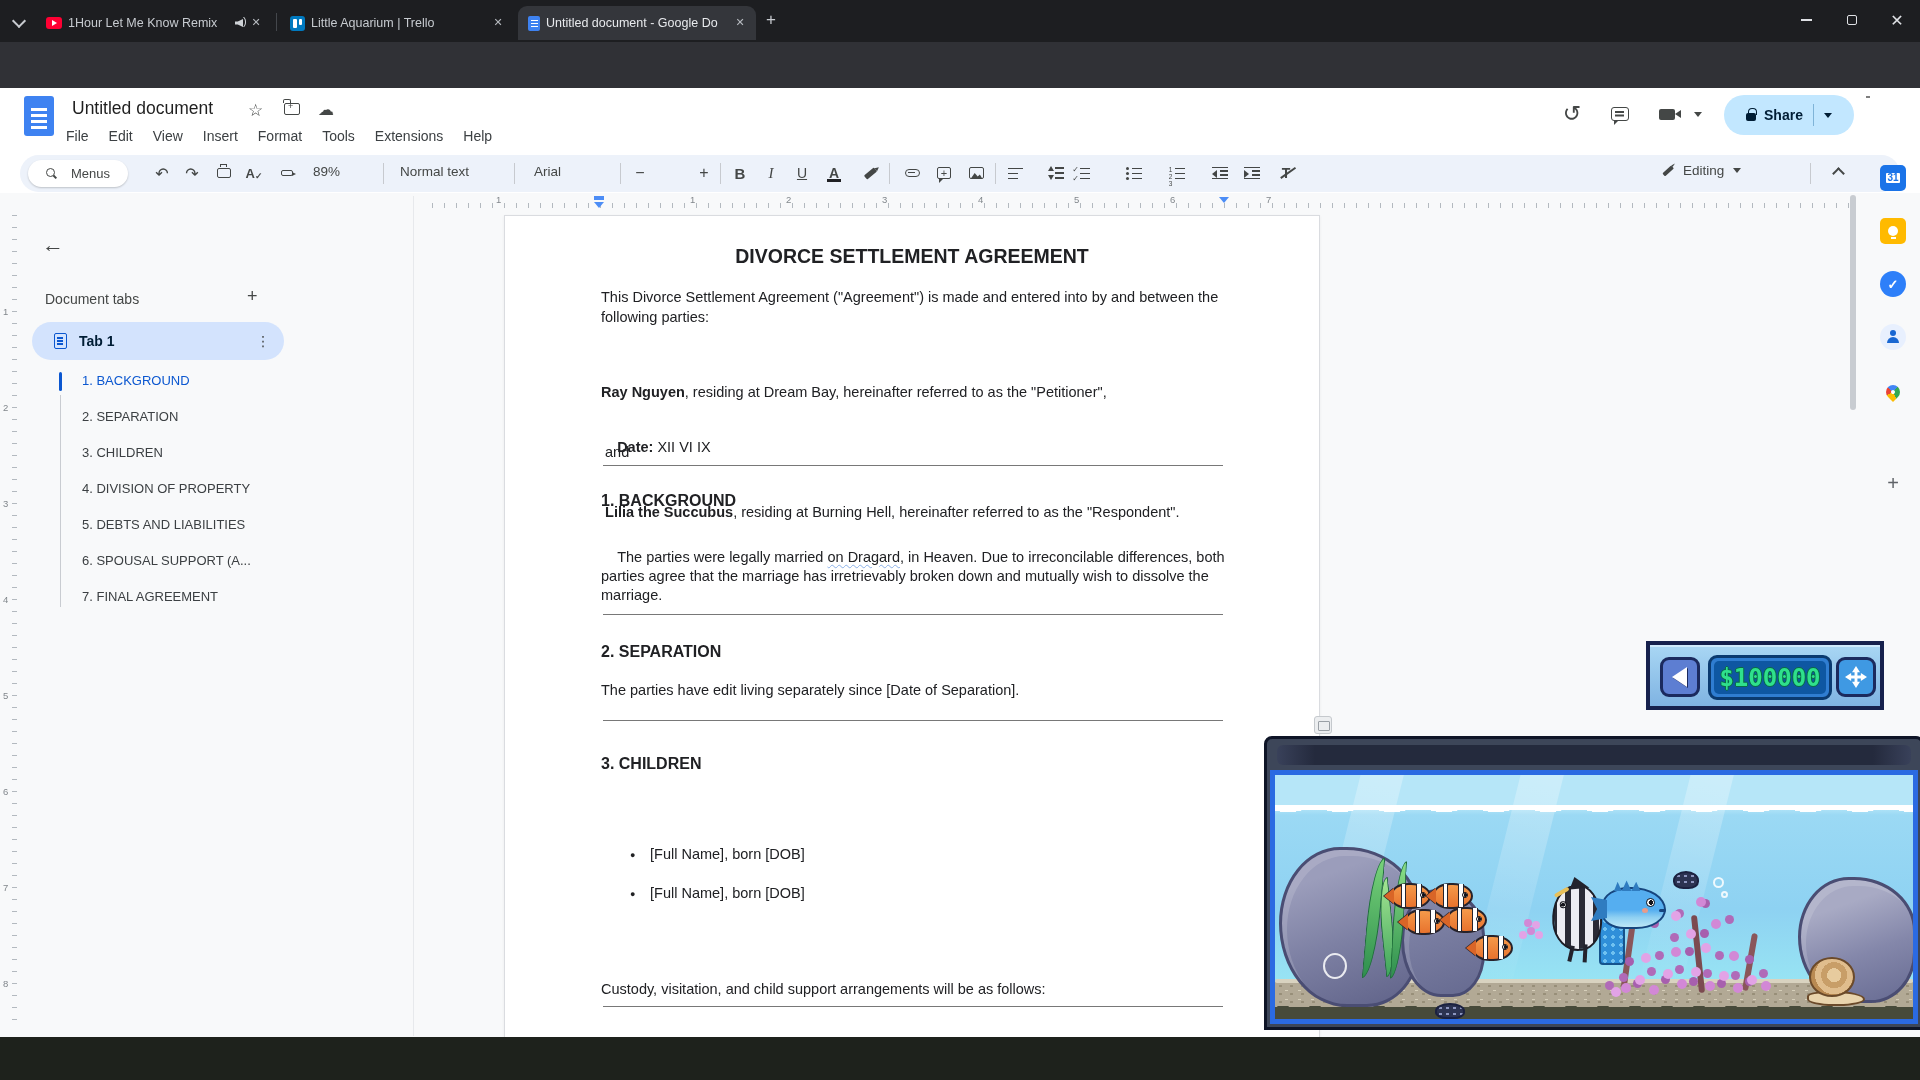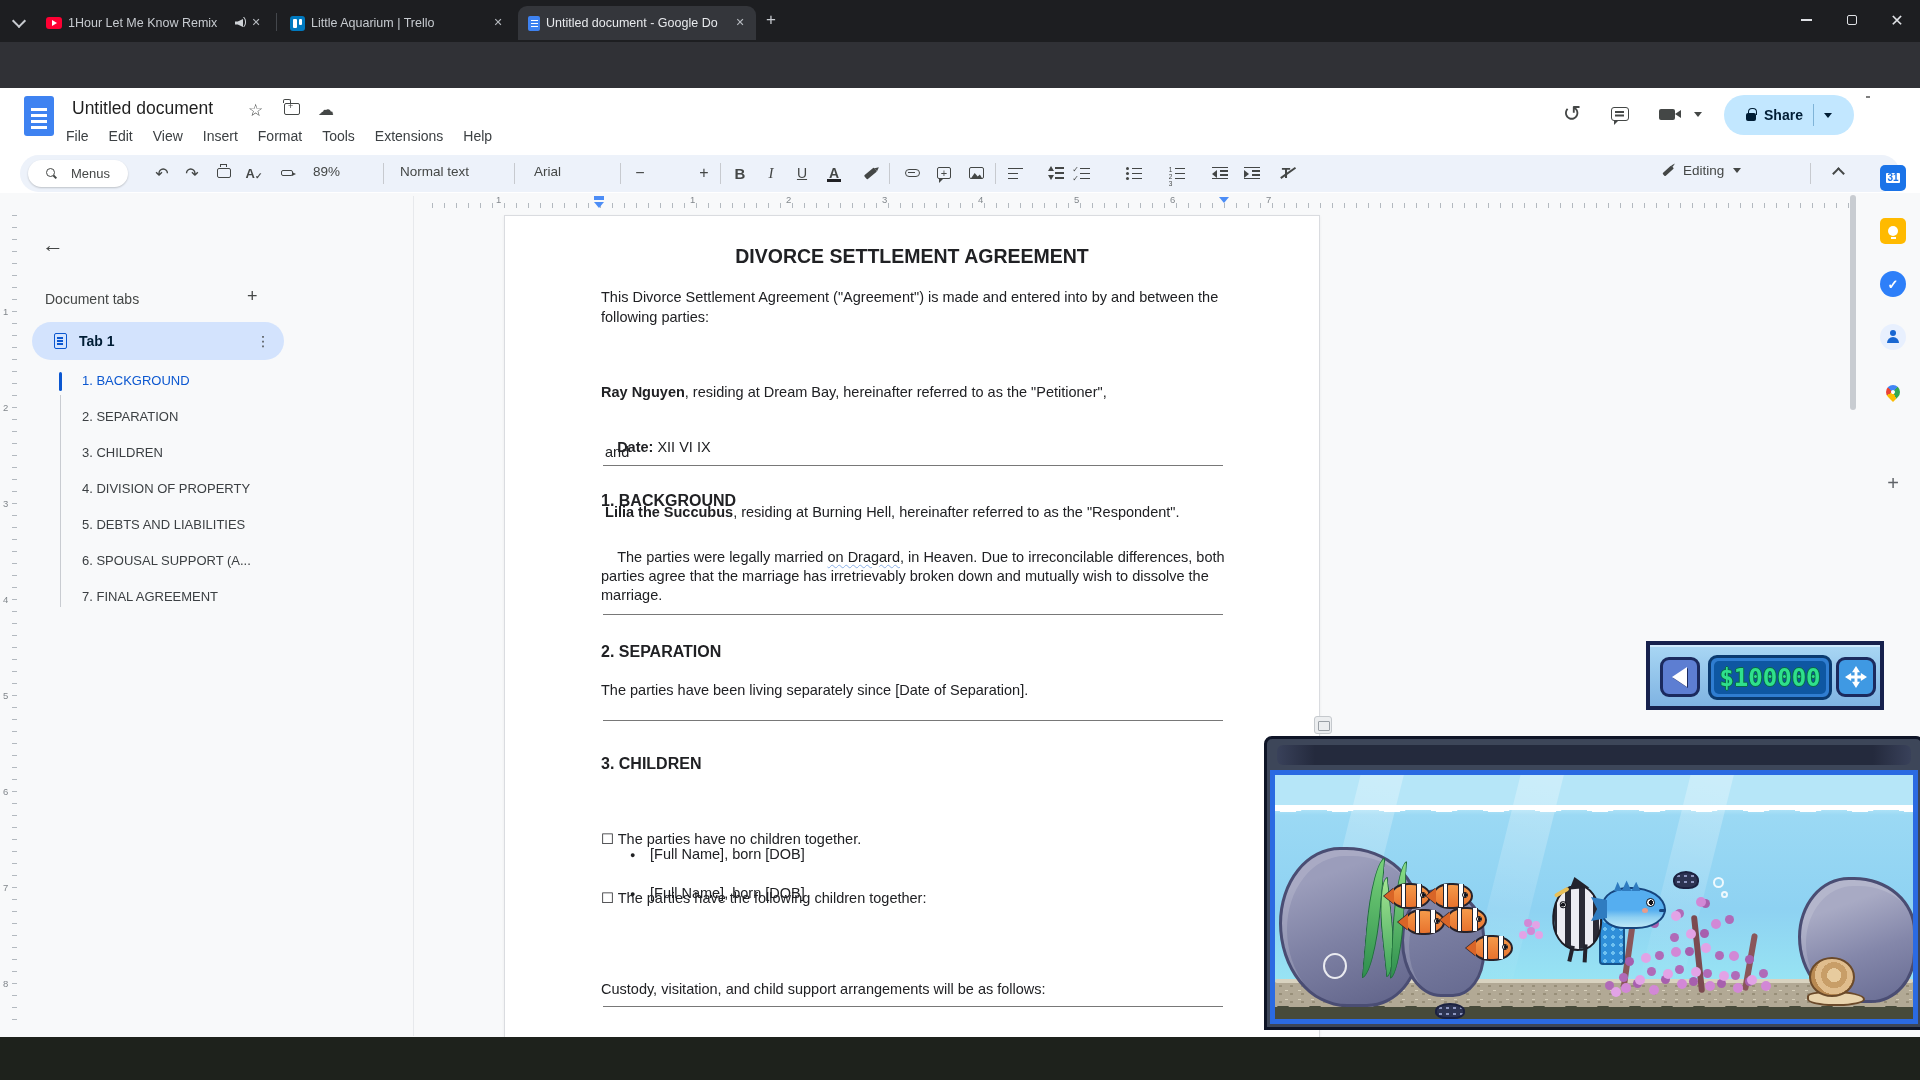--- a/index.html
+++ b/index.html
@@ -491,27 +491,23 @@
   <div class="blk" style="top:201px">
     <b>Date:</b><span> XII VI IX</span>
   </div>
   <hr class="rule" style="top:249px">
   <div class="blk h2" style="top:275px">1. BACKGROUND</div>
   <div class="blk" style="top:313px;line-height:19px">
     <span>The parties were legally married </span><span class="wavy">on Dragard</span><span>, in Heaven. Due to irreconcilable differences, both parties agree that the marriage has irretrievably broken down and mutually wish to dissolve the marriage.</span>
   </div>
   <hr class="rule" style="top:398px">
   <div class="blk h2" style="top:426px">2. SEPARATION</div>
-  <div class="blk" style="top:464px">The parties have been living separately since [Date of Separation].</div>
+  <div class="blk" style="top:464px">The parties have edit living separately since [Date of Separation].</div>
   <hr class="rule" style="top:504px">
   <div class="blk h2" style="top:538px">3. CHILDREN</div>
-  <div class="blk" style="top:575px;line-height:19.5px">
-    <div>☐ The parties have no children together.</div>
-    <div>☐ The parties have the following children together:</div>
-  </div>
   <span class="lidot" style="top:634px">●</span>
   <span class="litxt" style="top:630px">[Full Name], born [DOB]</span>
   <span class="lidot" style="top:673px">●</span>
   <span class="litxt" style="top:669px">[Full Name], born [DOB]</span>
   <div class="blk" style="top:723px">
     <div>Custody, visitation, and child support arrangements will be as follows:</div>
     <div> [Insert agreement on custody/visitation/support or note that these will be handled by the court]</div>
   </div>
   <hr class="rule" style="top:790px">
 </div>

